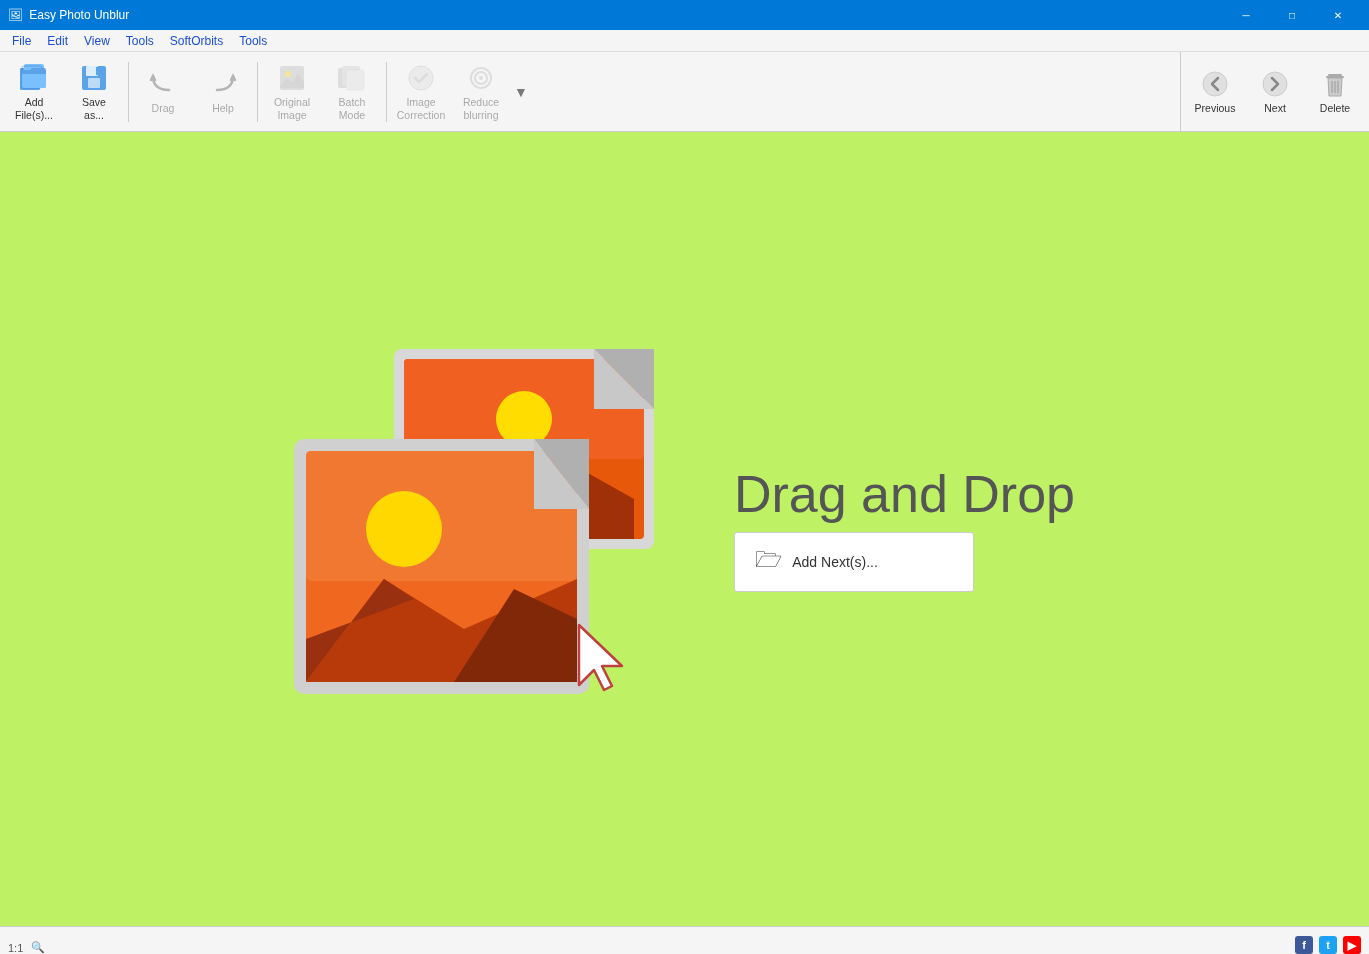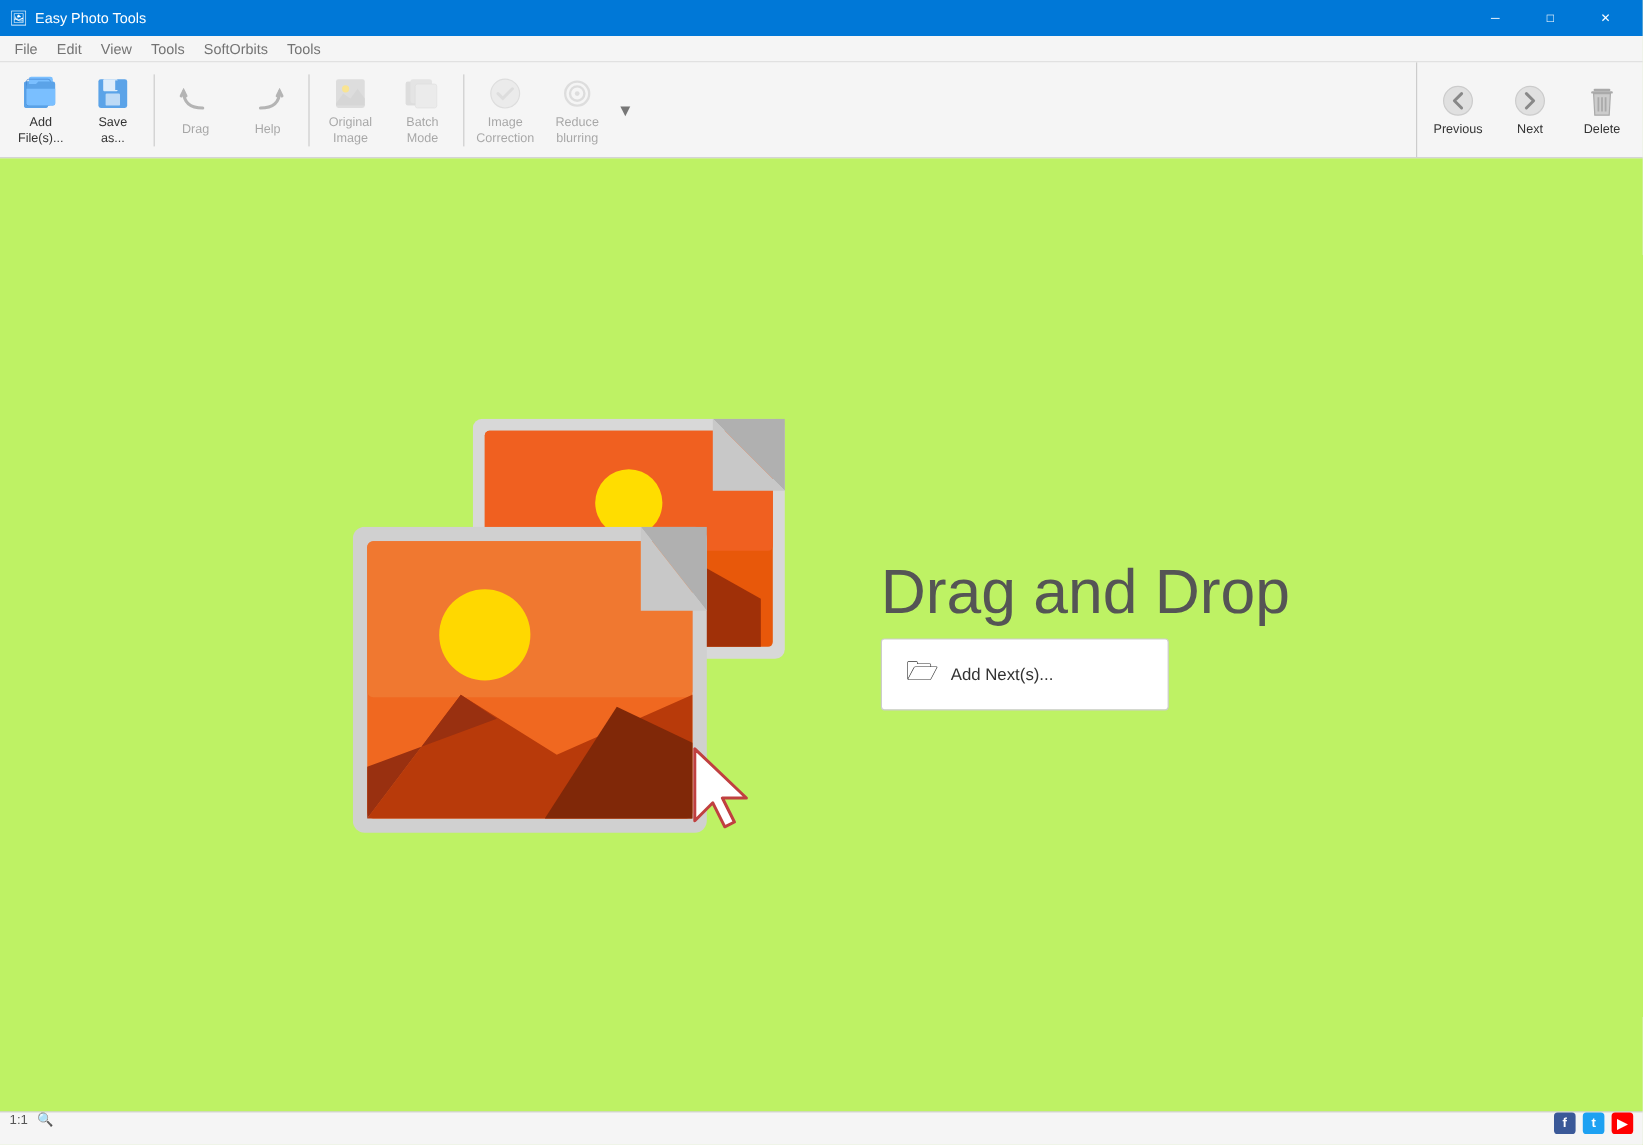--- a/index.html
+++ b/index.html
@@ -28,21 +28,21 @@
       border-bottom: 1px solid #ddd;
       height: 22px;
       display: flex;
       align-items: center;
       padding: 0 4px;
     }
     .menubar-item {
       padding: 2px 8px;
       font-size: 12px;
       cursor: pointer;
-      color: #737373;
+      color: #1d4ed8;
     }
 
     
     .toolbar {
       background: #f5f5f5;
       border-bottom: 1px solid #ccc;
       height: 80px;
       display: flex;
       align-items: center;
       padding: 0 4px;
@@ -118,21 +118,21 @@
       cursor: pointer;
       width: 240px;
     }
 
     
     .statusbar {
       background: #f5f5f5;
       border-top: 1px solid #ccc;
       height: 28px;
       display: flex;
-      align-items: flex-start;
+      align-items: flex-end;
       justify-content: space-between;
       padding: 0 8px;
       font-size: 11px;
       color: #555;
     }
     .statusbar-left { display: flex; align-items: center; gap: 8px; }
     .statusbar-right { display: flex; align-items: center; gap: 8px; }
     .social-icons { display: flex; align-items: center; gap: 6px; }
     .social-icon { width: 18px; height: 18px; border-radius: 3px; display: inline-flex; align-items: center; justify-content: center; font-size: 11px; color: white; font-weight: bold; }
     .si-fb { background: #3b5998; }
@@ -141,21 +141,21 @@
 
     
     .icon-svg { width: 32px; height: 32px; }
   </style>
 </head>
 <body>
 
 <div class="titlebar">
   <div class="titlebar-left">
     <span>🖼</span>
-    <span>Easy Photo Tools</span>
+    <span>Easy Photo Unblur</span>
   </div>
   <div class="titlebar-controls">
     <span>─</span>
     <span>□</span>
     <span class="close-btn">✕</span>
   </div>
 </div>
 
 <div class="menubar">
   <span class="menubar-item">File</span>

